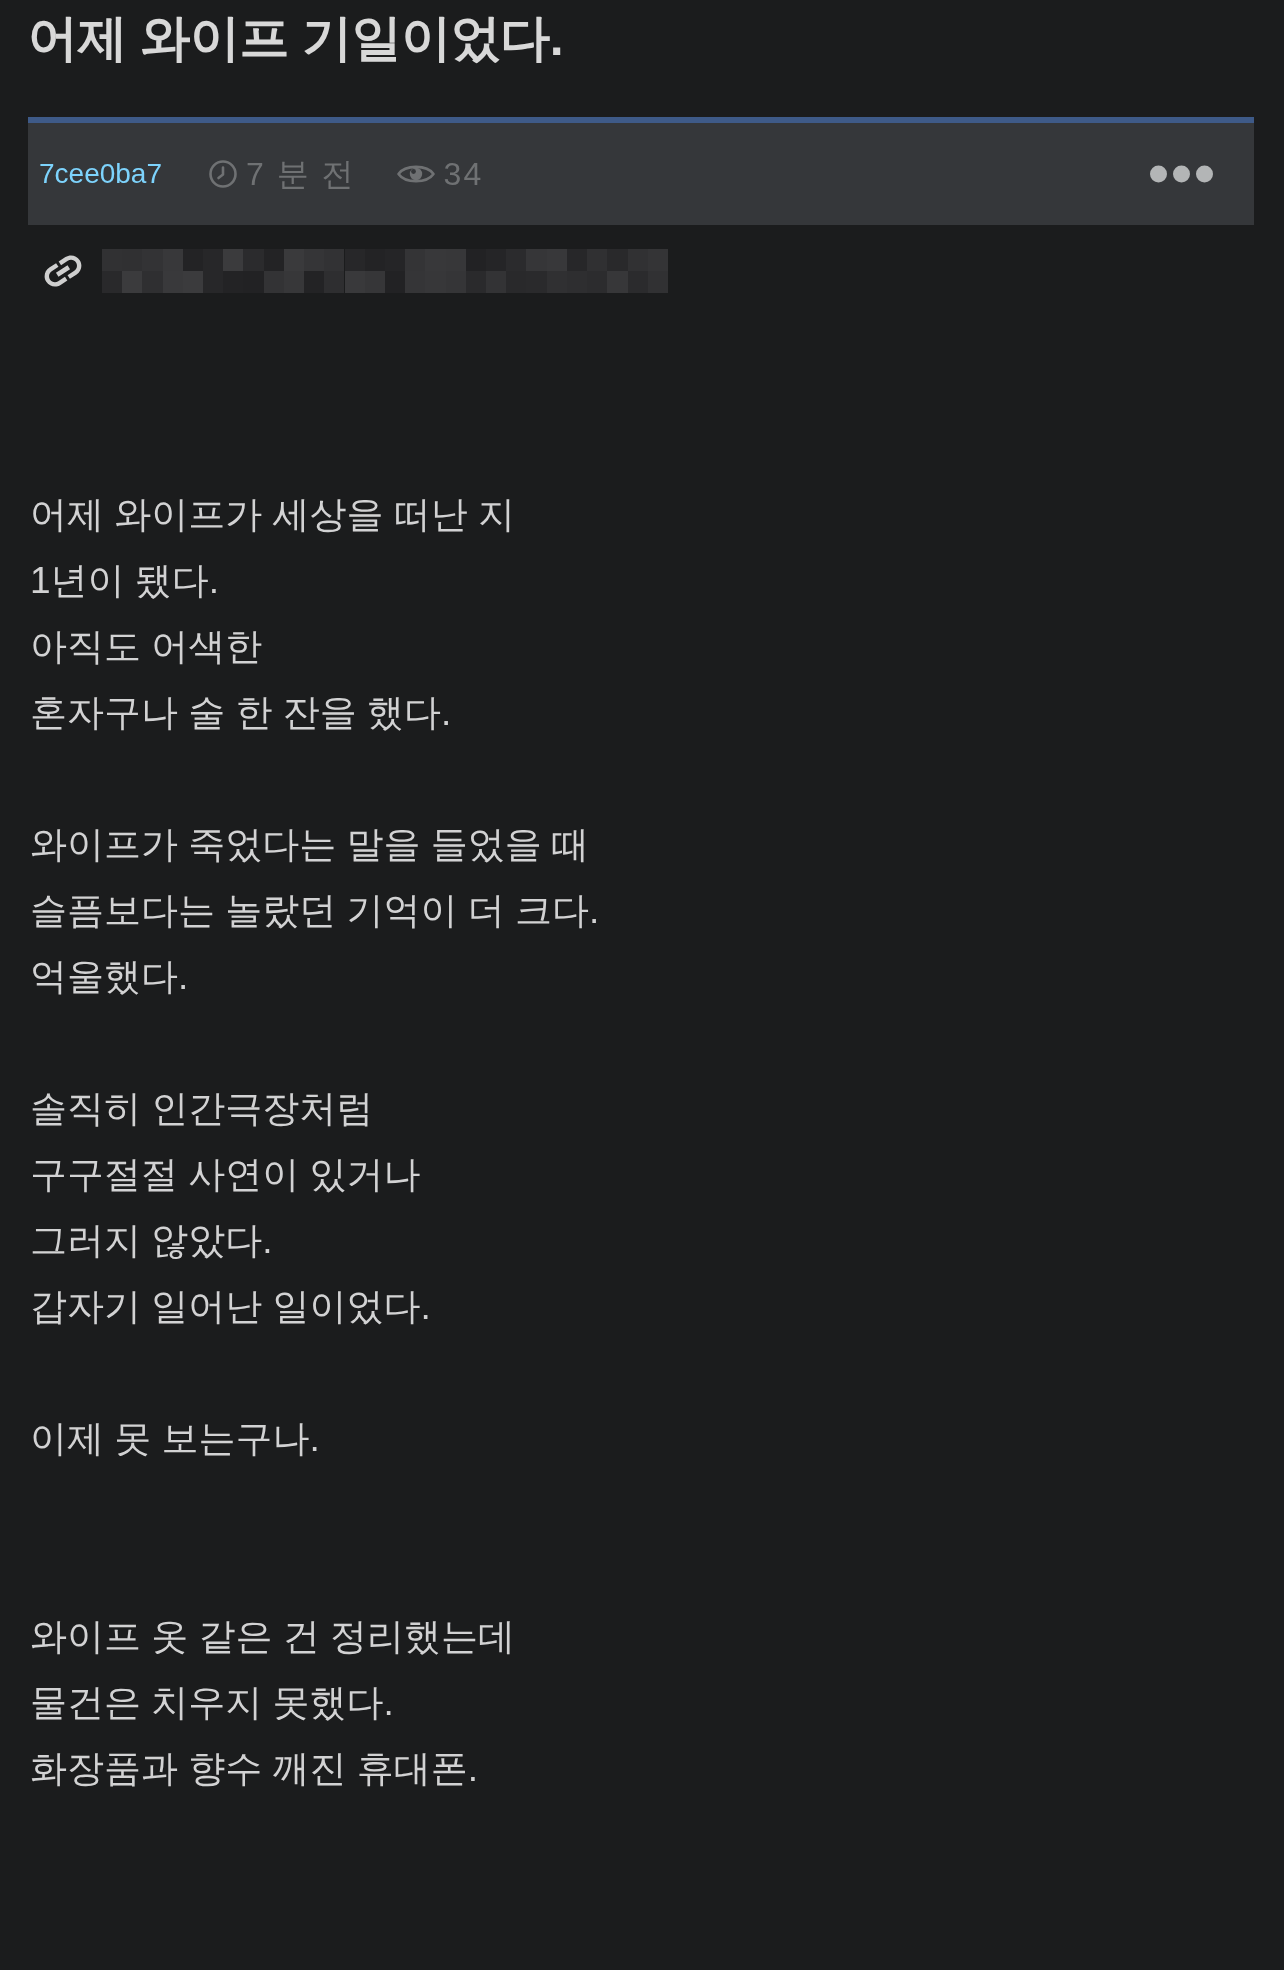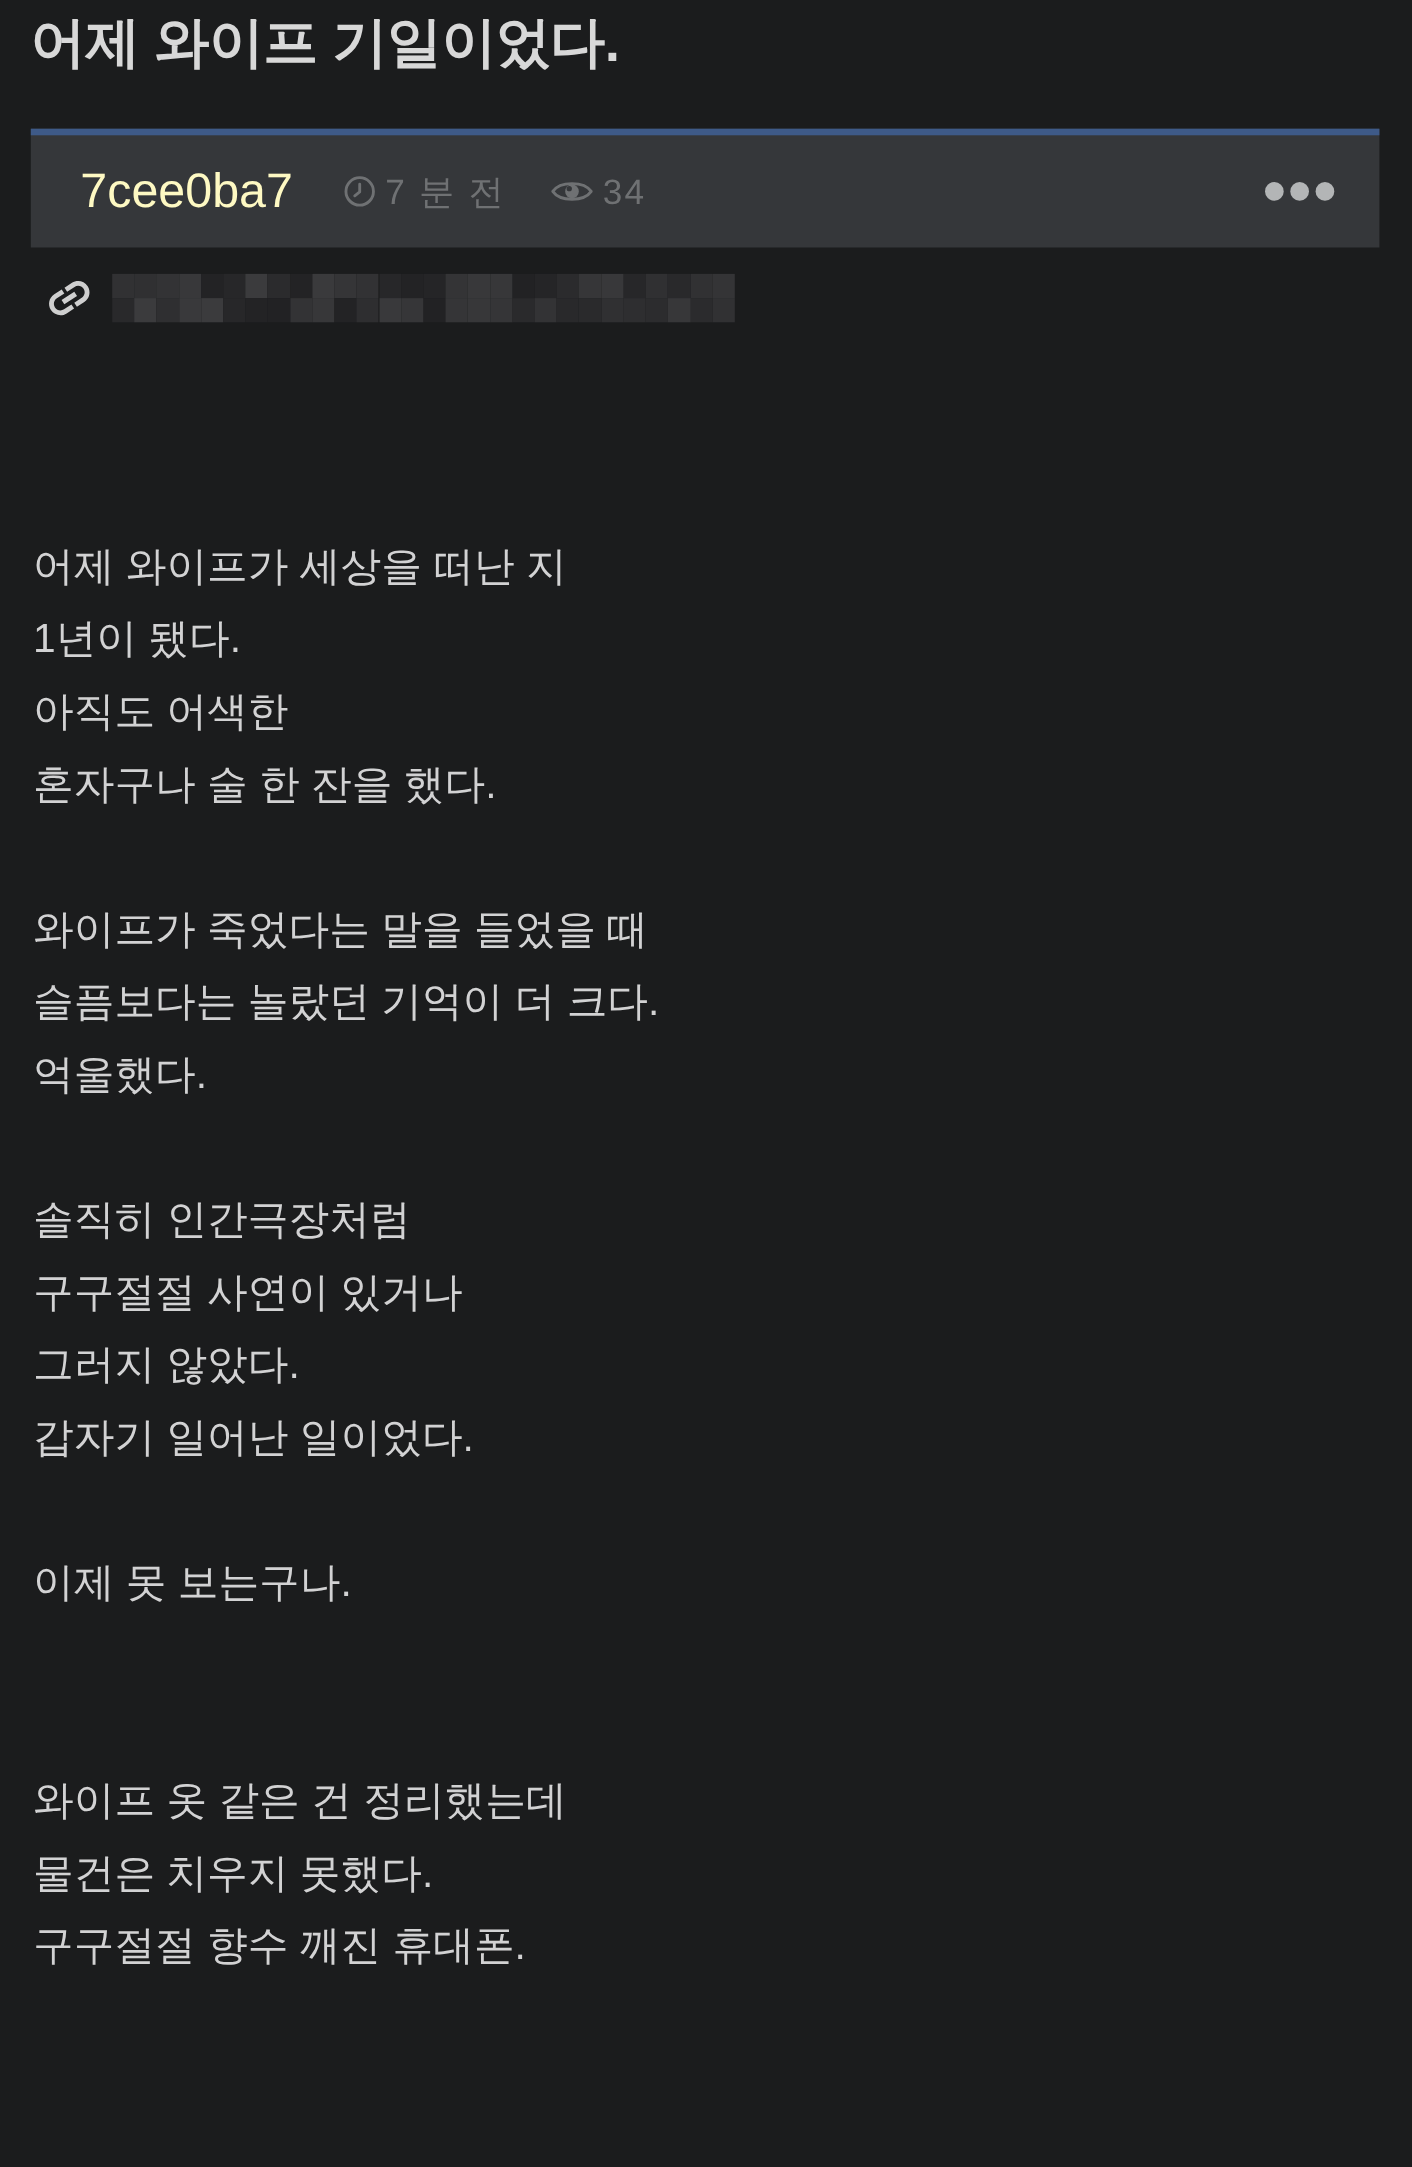--- a/index.html
+++ b/index.html
@@ -23,22 +23,22 @@
   
   .header-bar{
     position:absolute;left:28px;top:117px;
     width:1226px;height:102px;
     background:#35373a;
     border-top:6px solid #3e5a88;
     box-sizing:content-box;
     display:flex;align-items:center;
   }
   .author{
-    margin-left:45px;
-    font-size:44px;color:#fef9c3;
+    margin-left:11px;
+    font-size:28px;color:#7dd3fc;
     line-height:1;
   }
   .meta{
     display:flex;align-items:center;
     color:#6f7173;font-size:32px;line-height:1;
     letter-spacing:2px;
   }
   .meta.time{margin-left:46px;}
   .meta.views{margin-left:40px;}
   .meta svg{display:block;margin-right:8px;}
@@ -189,16 +189,16 @@
       <div class="line">솔직히 인간극장처럼</div>
       <div class="line">구구절절 사연이 있거나</div>
       <div class="line">그러지 않았다.</div>
       <div class="line">갑자기 일어난 일이었다.</div>
       <div class="line">&nbsp;</div>
       <div class="line">이제 못 보는구나.</div>
       <div class="line">&nbsp;</div>
       <div class="line">&nbsp;</div>
       <div class="line">와이프 옷 같은 건 정리했는데</div>
       <div class="line">물건은 치우지 못했다.</div>
-      <div class="line">구구절절 향수 깨진 휴대폰.</div>
+      <div class="line">화장품과 향수 깨진 휴대폰.</div>
     </div>
 
 </div>
 
 </body></html>

